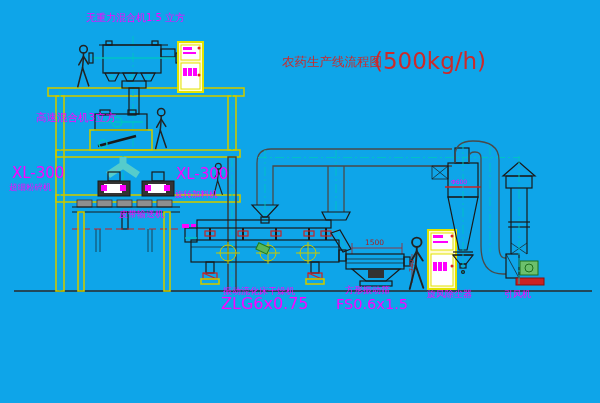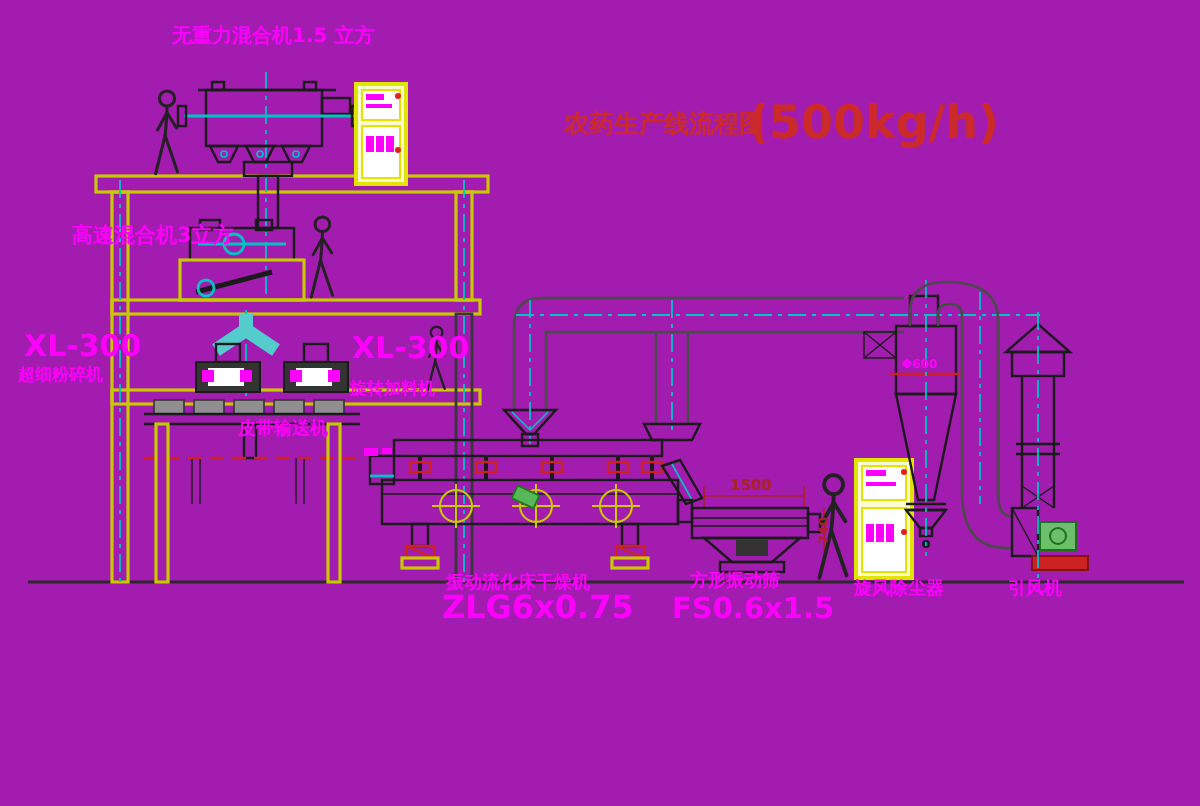--- a/index.html
+++ b/index.html
@@ -1,17 +1,17 @@
 <!DOCTYPE html>
 <html><head>
 <meta charset="utf-8">
 <style>
   html,body{margin:0;padding:0;background:#ffffff;}
-  #canvas{position:relative;width:600px;height:403px;background:#a21caf;overflow:hidden;
-          font-family:"DejaVu Sans",sans-serif;font-weight:bold;}
+  #canvas{position:relative;width:600px;height:403px;background:#0ea5e9;overflow:hidden;
+          font-family:"DejaVu Sans",sans-serif;}
   svg{display:block;}
   .y   {stroke:#c9c900;fill:none;stroke-width:1.6;}
   .yth {stroke:#c9c900;fill:none;stroke-width:1;}
   .k   {stroke:#1a1a1a;fill:none;stroke-width:1.2;}
   .kth {stroke:#1a1a1a;fill:none;stroke-width:0.7;}
   .dk  {stroke:#383838;fill:none;stroke-width:1.4;}
   .c   {stroke:#00c4c4;fill:none;stroke-width:1.4;}
   .cth {stroke:#00c4c4;fill:none;stroke-width:0.8;}
   .cl  {stroke:#00c4c4;fill:none;stroke-width:0.9;stroke-dasharray:9 3 2 3;}
   .chute{stroke:#55cccc;fill:none;stroke-width:7;}

